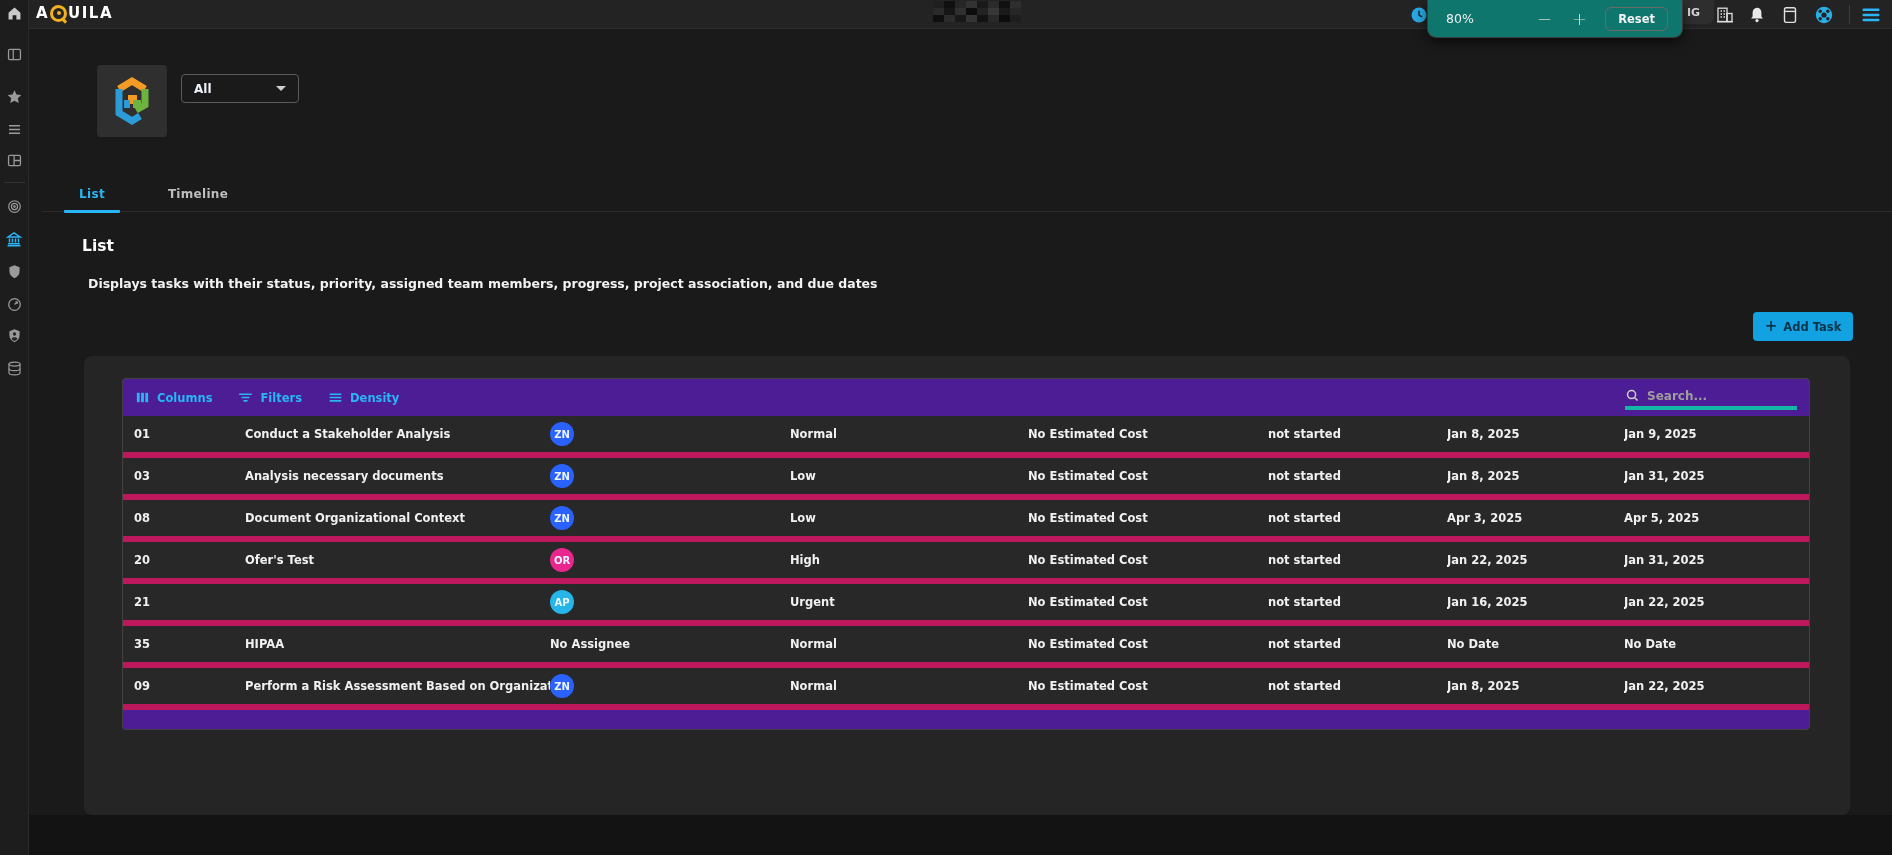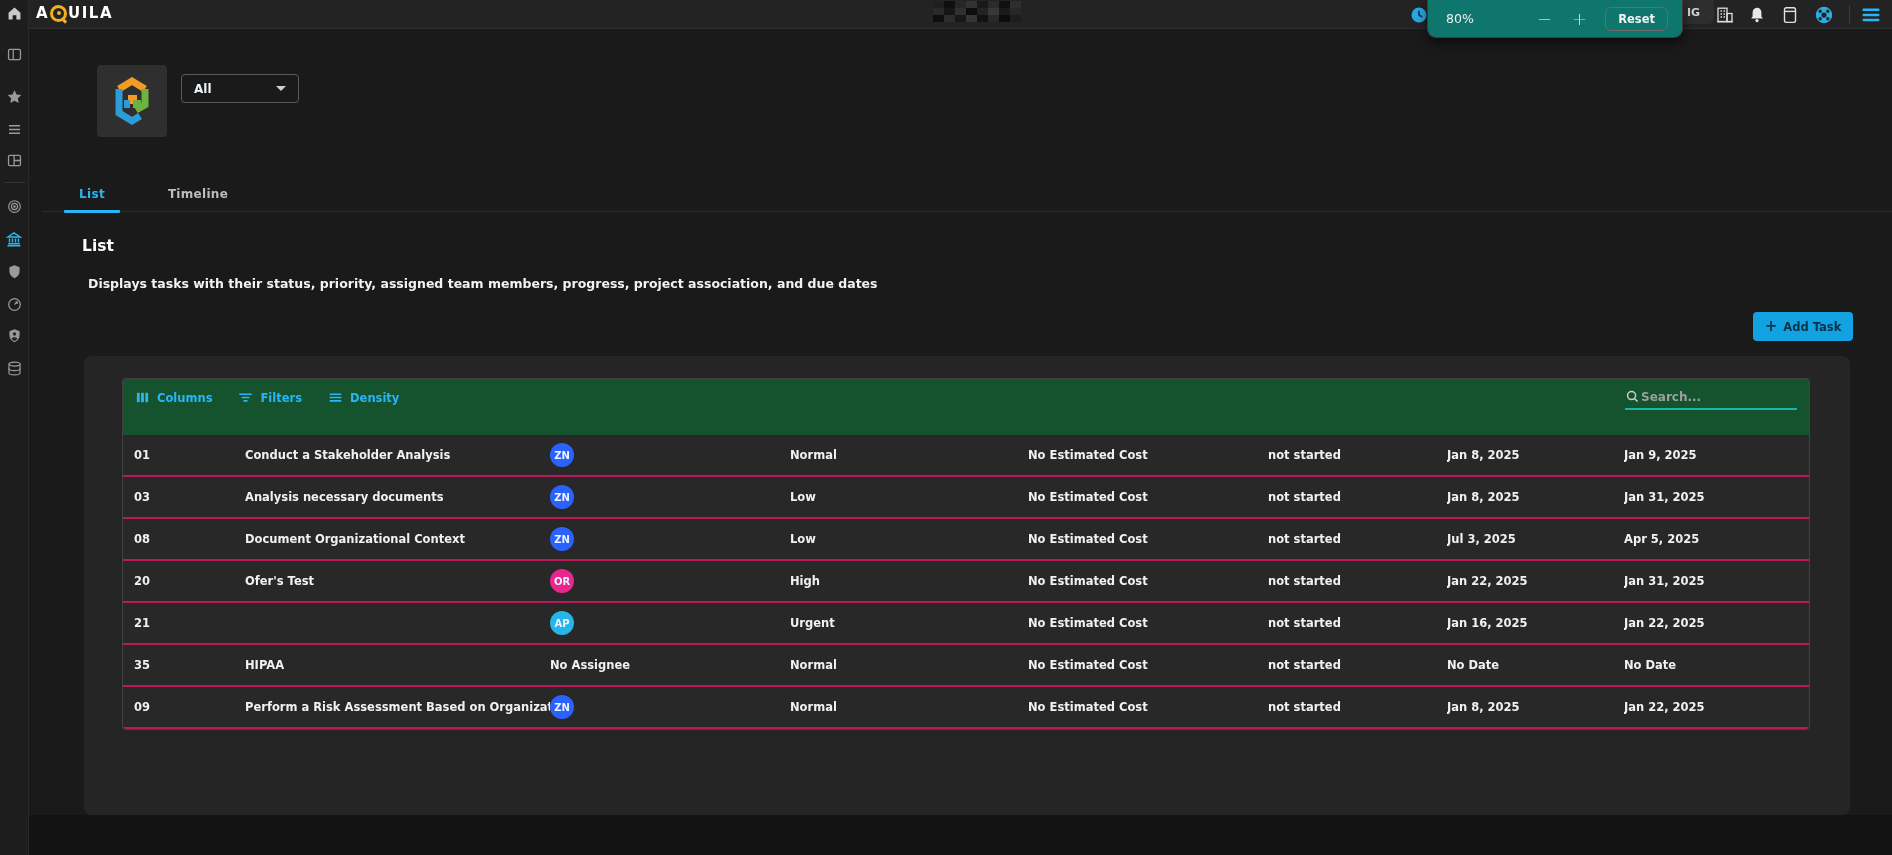--- a/index.html
+++ b/index.html
@@ -61,32 +61,32 @@
   .tab.active::after { content:""; position:absolute; left:0; right:0; bottom:-1px; height:3px; background:#29b6f6; border-radius:1px; }
 
   .section-title { position:absolute; left:82px; top:237px; font-size:15.5px; font-weight:700; color:#ffffff; }
   .section-desc { position:absolute; left:88px; top:276px; font-size:12.5px; font-weight:600; color:#f2f2f2; }
 
   .add-task { position:absolute; left:1753px; top:312px; width:100px; height:29px; background:#12a2e2; border:none; border-radius:4px; display:flex; align-items:center; justify-content:center; gap:6px; color:#08344b; font-weight:700; font-size:11.5px; cursor:pointer; font-family:inherit; }
   .add-task .plus { font-size:15px; font-weight:700; line-height:1; margin-top:-1px; }
 
   
   .panel { position:absolute; left:84px; top:356px; width:1766px; height:459px; background:#252525; border-radius:8px; }
-  .card { position:absolute; left:38px; top:22px; width:1688px; height:352px; background:#14532d; border:1px solid #424242; border-radius:4px; overflow:hidden; display:flex; flex-direction:column;justify-content:space-between; }
+  .card { position:absolute; left:38px; top:22px; width:1688px; height:352px; background:#4c1d95; border:1px solid #424242; border-radius:4px; overflow:hidden; display:flex; flex-direction:column; }
 
   .tbar { height:37px; display:flex; align-items:center; padding:0 12px 0 12px; flex:0 0 auto; }
   .tb-btn { display:flex; align-items:center; gap:7px; color:#29b6f6; font-size:11.5px; font-weight:700; background:none; border:none; cursor:pointer; margin-right:26px; font-family:inherit; }
-  .search { margin-left:auto; display:flex; align-items:center; gap:1px; border-bottom:2px solid #14b8a6; width:172px; height:25px; }
+  .search { margin-left:auto; display:flex; align-items:center; gap:7px; border-bottom:4px solid #14b8a6; width:172px; height:25px; }
   .search input { background:transparent; border:none; outline:none; color:#dddddd; font-size:12px; font-weight:600; width:135px; font-family:inherit; }
   .search input::placeholder { color:#9e9e9e; }
 
   .grid-row { display:grid; grid-template-columns:111px 305px 240px 238px 240px 179px 177px 1fr; padding-left:11px; align-items:center; }
   .header-row { height:35px; font-weight:700; font-size:11.5px; color:#ffffff; border-bottom:1px solid #4a4a4a; flex:0 0 auto; }
   .hcell { cursor:pointer; }
-  .row { height:42px; background:#282828; border-bottom:2px solid #be185d; font-size:11.5px; font-weight:600; color:#f1f1f1; cursor:pointer; flex:0 0 auto; }
+  .row { height:42px; background:#282828; border-bottom:6px solid #be185d; font-size:11.5px; font-weight:600; color:#f1f1f1; cursor:pointer; flex:0 0 auto; }
   .cell { overflow:hidden; white-space:nowrap; padding-right:14px; }
   .avatar { width:24px; height:24px; border-radius:50%; display:flex; align-items:center; justify-content:center; font-size:10px; font-weight:700; color:#eef4ff; }
 
   .pager { flex:1 1 auto; display:flex; align-items:center; padding-left:21px; background:#1f1f1f; }
   .pager-label { font-size:12px; font-weight:600; color:#e3e3e3; }
   .pg-btn { background:none; border:none; cursor:pointer; padding:4px; display:flex; align-items:center; }
   .pg-prev { margin-left:28px; } .pg-next { margin-left:10px; }
 
   svg { display:block; }
 </style>
@@ -349,21 +349,21 @@
 
   <div class="grid-row row">
     <div class="cell c-id">08</div>
     <div class="cell c-title">Document Organizational Context</div>
     <div class="cell c-assignee">
             <span class="avatar" style="background: rgb(41, 98, 255);">ZN</span>
           </div>
     <div class="cell c-priority">Low</div>
     <div class="cell c-cost">No Estimated Cost</div>
     <div class="cell c-status">not started</div>
-    <div class="cell c-start">Jul 3, 2025</div>
+    <div class="cell c-start">Apr 3, 2025</div>
     <div class="cell c-due">Apr 5, 2025</div>
   </div>
 
   <div class="grid-row row">
     <div class="cell c-id">20</div>
     <div class="cell c-title">Ofer's Test</div>
     <div class="cell c-assignee">
             <span class="avatar" style="background: rgb(233, 37, 142);">OR</span>
           </div>
     <div class="cell c-priority">High</div>

